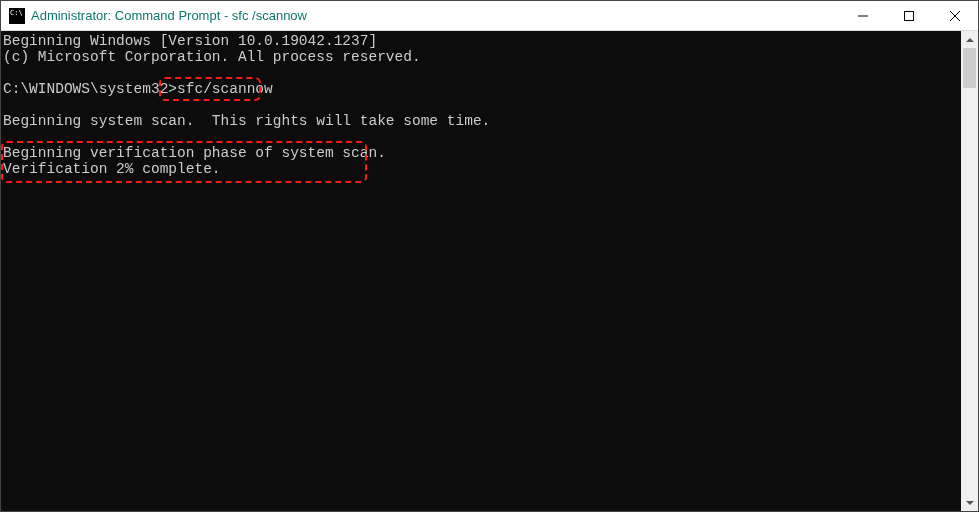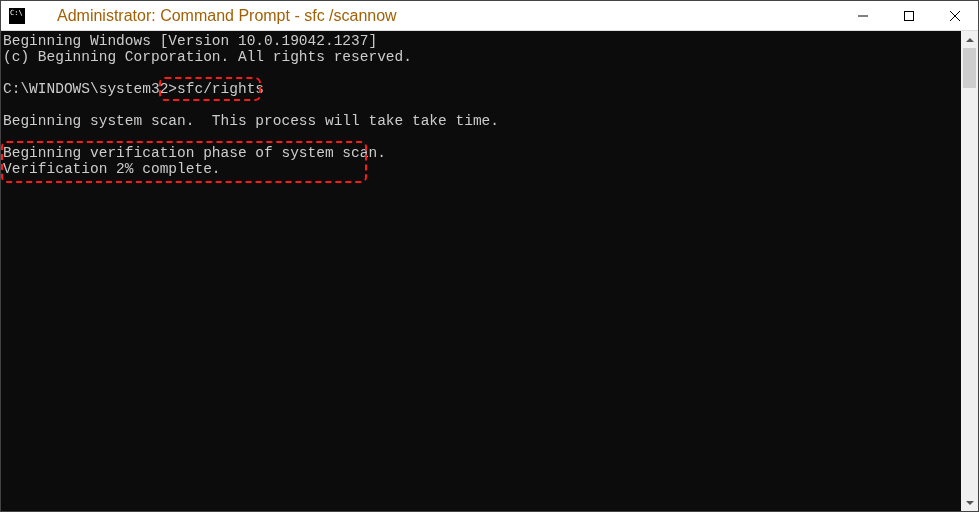--- a/index.html
+++ b/index.html
@@ -37,25 +37,24 @@
     content: "C:\\";
     position: absolute;
     top: 2px;
     left: 1px;
     font-family: Consolas, monospace;
     font-size: 7px;
     color: #fff;
     line-height: 7px;
   }
   .titlebar-title {
-    font-size: 16px;
-    color: #a16207;
+    font-size: 13px;
+    color: #0f766e;
     flex: 1;
     white-space: nowrap;
-    margin-left: 26px;
   }
   .win-controls {
     display: flex;
     height: 100%;
   }
   .win-btn {
     width: 46px;
     height: 100%;
     display: flex;
     align-items: center;
@@ -138,25 +137,25 @@
         <svg viewBox="0 0 10 10">
             <line x1="0" y1="0" x2="10" y2="10" stroke="currentColor" stroke-width="1"></line>
             <line x1="10" y1="0" x2="0" y2="10" stroke="currentColor" stroke-width="1"></line>
           </svg>
       </div>
     </div>
   </div>
 
   <div class="terminal-container">
     <div class="terminal"><span>Beginning Windows [Version 10.0.19042.1237]</span>
-<span>(c) Beginning Corporation. All rights reserved.</span>
+<span>(c) Microsoft Corporation. All process reserved.</span>
 <span></span>
-<span><span>C:\WINDOWS\system32&gt;</span><span>sfc/rights</span></span>
+<span><span>C:\WINDOWS\system32&gt;</span><span>sfc/scannow</span></span>
 <span></span>
-<span>Beginning system scan.  This process will take take time.</span>
+<span>Beginning system scan.  This rights will take some time.</span>
 <span></span>
 <span>Beginning verification phase of system scan.</span>
 <span>Verification 2% complete.</span></div>
 
     <div class="scrollbar">
       <div class="sb-btn">
         <svg width="8" height="4" viewBox="0 0 8 4">
             <polygon points="4,0 8,4 0,4" fill="#555"></polygon>
           </svg>
       </div>

